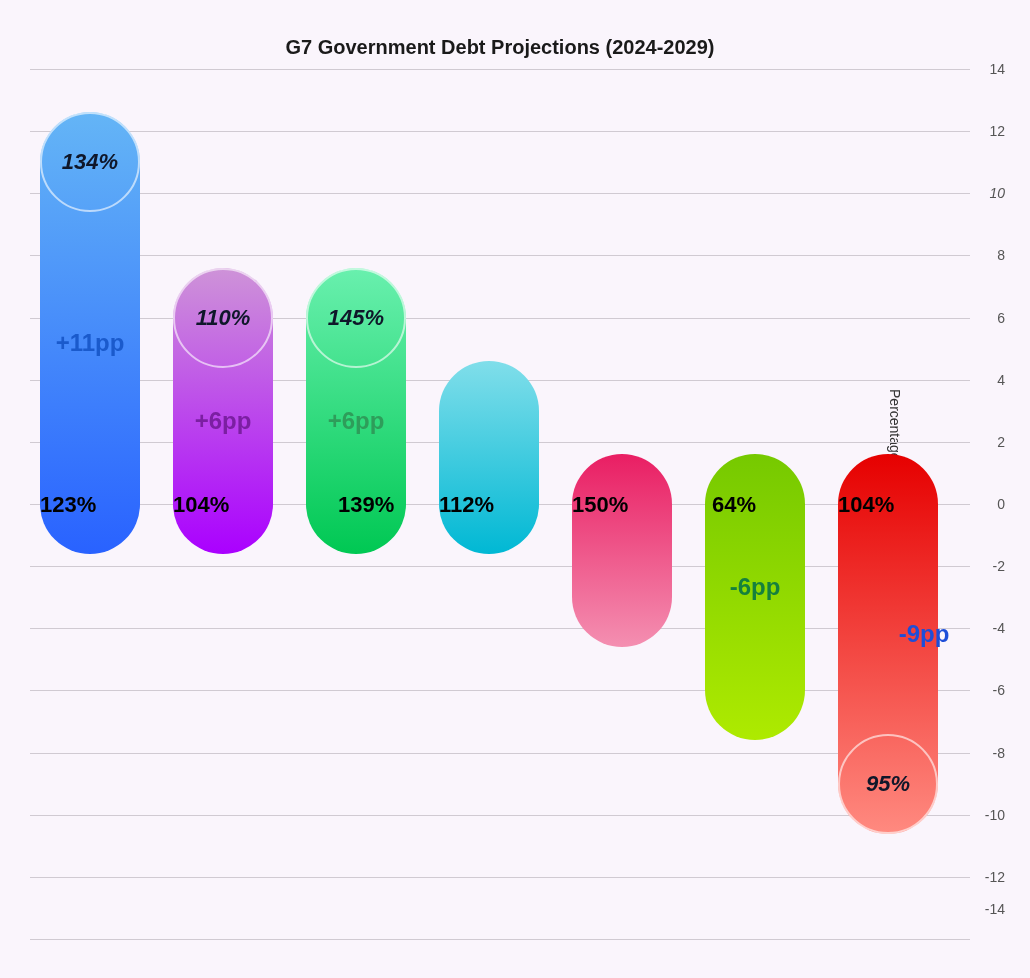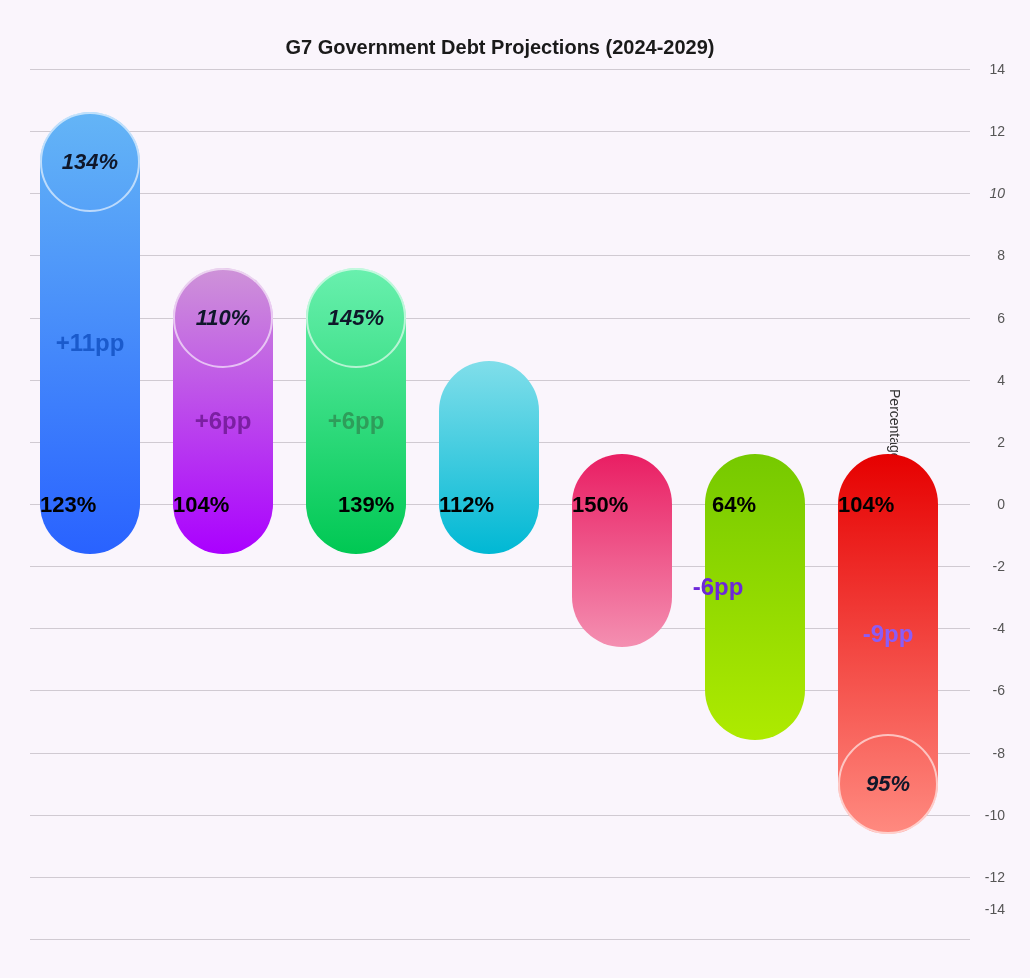--- a/index.html
+++ b/index.html
@@ -142,21 +142,21 @@
         <span>145%</span>
       </div>
       <div class="bar-base-label" style="left: 276px; top: 423px; margin-left: 32px;">139%</div>
       <div class="bar-change-label" style="left: 276px; top: 337.786px; color: rgb(46, 157, 90);">+6pp</div>
       <div class="bar" style="left: 409px; top: 291.786px; height: 193.214px; background: linear-gradient(rgb(128, 222, 234), rgb(0, 184, 212));"></div>
       <div class="bar-base-label" style="left: 409px; top: 423px;">112%</div>
       <div class="bar" style="left: 542px; top: 385px; height: 193.214px; background: linear-gradient(rgb(233, 30, 99), rgb(244, 143, 177));"></div>
       <div class="bar-base-label" style="left: 542px; top: 423px;">150%</div>
       <div class="bar" style="left: 675px; top: 385px; height: 286.429px; background: linear-gradient(rgb(118, 201, 0), rgb(174, 234, 0));"></div>
       <div class="bar-base-label" style="left: 638px; top: 423px; margin-left: 44px;">64%</div>
-      <div class="bar-change-label" style="left: 638px; top: 504.214px; color: #6d28d9;">-6pp</div>
+      <div class="bar-change-label" style="left: 675px; top: 504.214px; color: #15803d;">-6pp</div>
       <div class="bar" style="left: 808px; top: 385px; height: 379.643px; background: linear-gradient(rgb(230, 0, 0), rgb(255, 138, 128));"></div>
       <div class="bar-circle" style="left: 808px; top: 664.643px; background: transparent; border: 2px solid rgba(255, 255, 255, 0.6);">
         <span>95%</span>
       </div>
       <div class="bar-base-label" style="left: 808px; top: 423px;">104%</div>
-      <div class="bar-change-label" style="left: 808px; top: 550.821px; color: #8b5cf6; text-align: center;">-9pp</div>
+      <div class="bar-change-label" style="left: 844px; top: 550.821px; color: #1d4ed8; text-align: center;">-9pp</div>
     </div>
 </div>
 
 </body></html>

